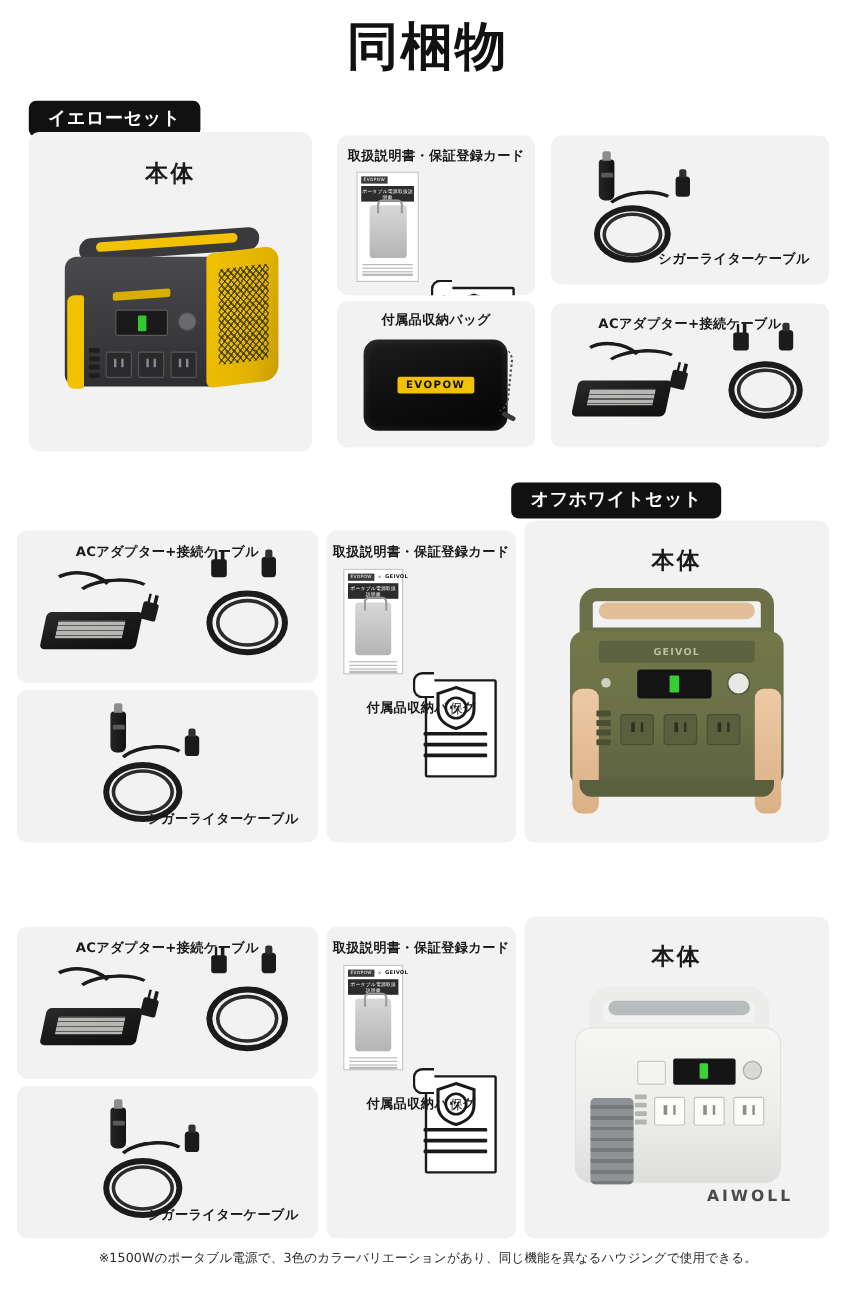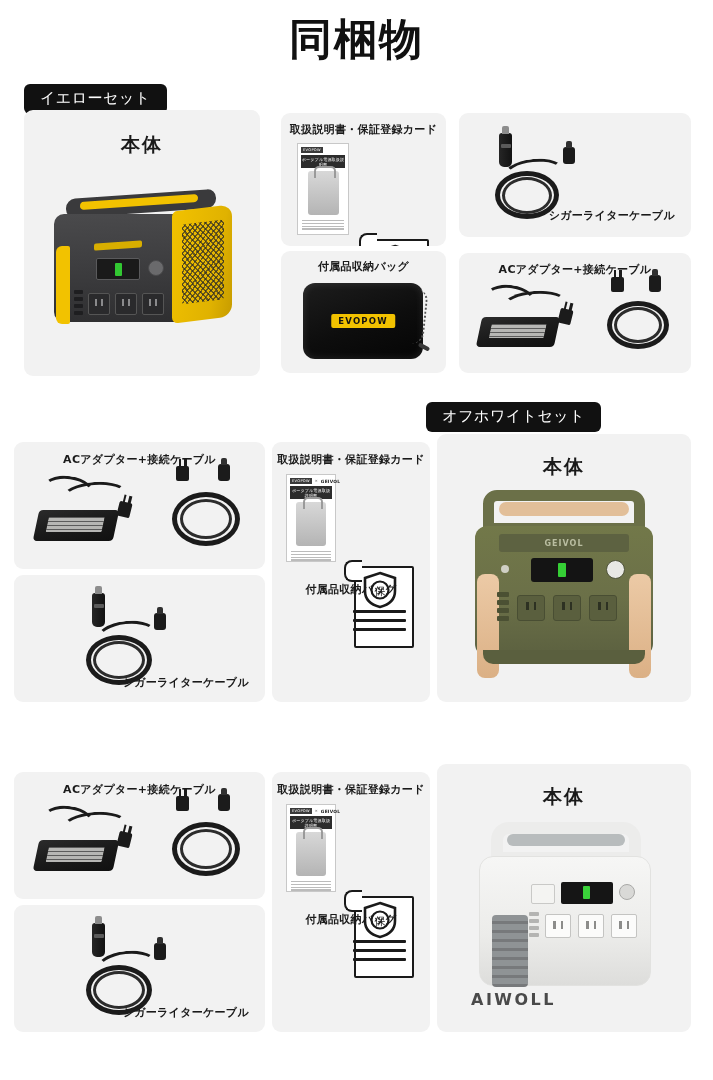--- a/index.html
+++ b/index.html
@@ -33,21 +33,21 @@
     color: #111111;
     line-height: 1.2;
   }
 
   
   .badge {
     position: absolute;
     background: #111111;
     color: #ffffff;
     font-size: 15px;
-    font-weight: 400;
+    font-weight: 700;
     letter-spacing: 0.5px;
     border-radius: 6px;
     padding: 6px 16px 7px 16px;
     white-space: nowrap;
     line-height: 1.1;
     text-align: right;
   }
   .badge-yellow { top: 84px; left: 24px; }
   .badge-olive  { top: 402px; right: 22px; }
   .badge-white  { top: 726px; left: 24px; }
@@ -357,22 +357,22 @@
   .ps-w-outlet::before { left: 7px; }
   .ps-w-outlet::after  { right: 7px; }
   .ps-w-usb {
     position: absolute; left: 0px; top: 30px;
     width: 10px; height: 28px;
     display: flex; flex-direction: column; gap: 3px;
   }
   .ps-w-usb i { width: 100%; height: 4px; background: #b4b4b2; border-radius: 1px; }
   .ps-w-brand {
     position: absolute; left: 0; top: 168px; width: 190px;
-    text-align: left;
-    font-size: 16px; font-weight: 700; letter-spacing: 2.5px; color: #4a4a4a;
+    text-align: right;
+    font-size: 13px; font-weight: 700; letter-spacing: 2.5px; color: #4a4a4a;
   }
 
   
   .booklet {
     position: relative;
     background: #ffffff;
     border: 1px solid #c8c8c8;
   }
   .bk-head {
     display: flex; align-items: center; gap: 3px;
@@ -808,14 +808,15 @@
         <div class="ps-w-outlets">
           <span class="ps-w-outlet"></span>
           <span class="ps-w-outlet"></span>
           <span class="ps-w-outlet"></span>
         </div>
       </div>
       <div class="ps-w-brand">AIWOLL</div>
     </div>
   </div>
 
+  <div class="footnote">※1500Wのポータブル電源で、3色のカラーバリエーションがあり、同じ機能を異なるハウジングで使用できる。</div>
 
 </div>
 
 </body></html>

